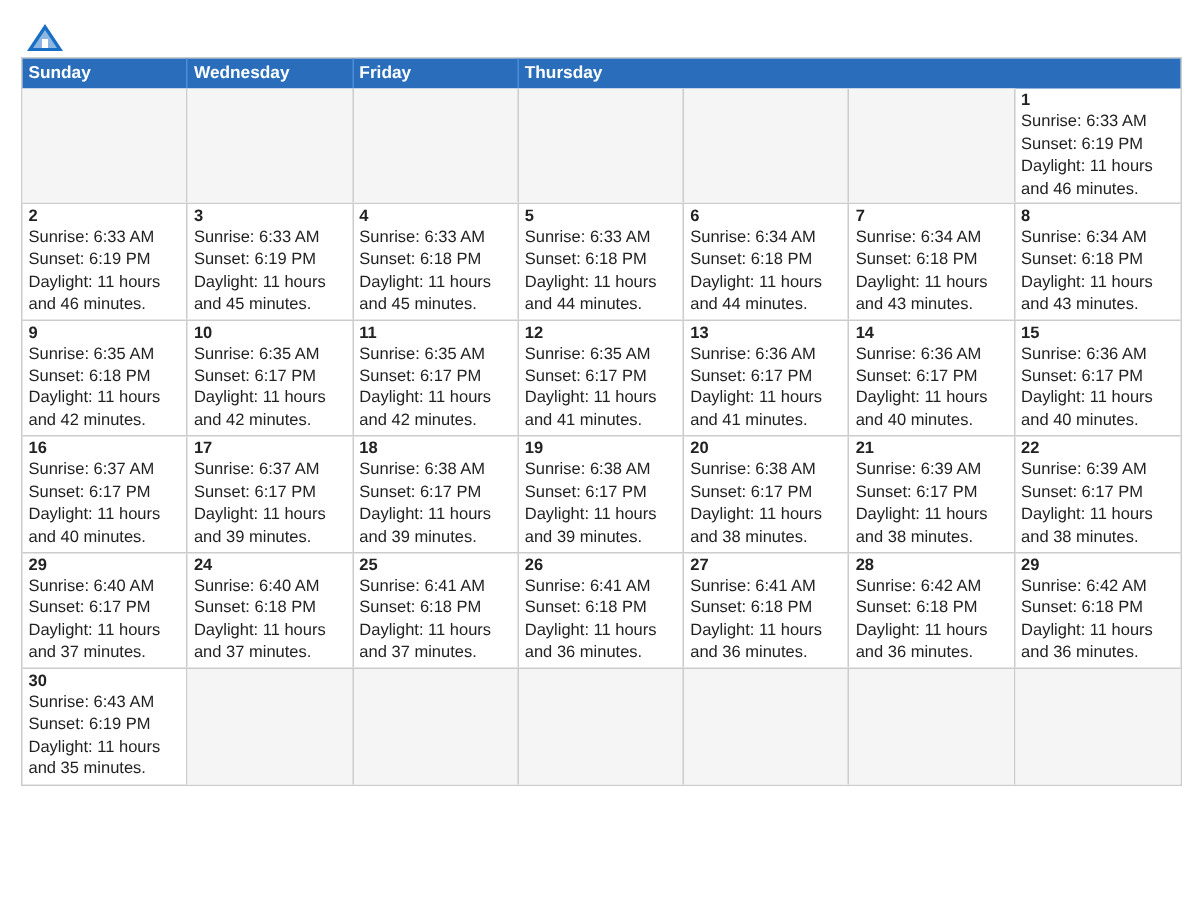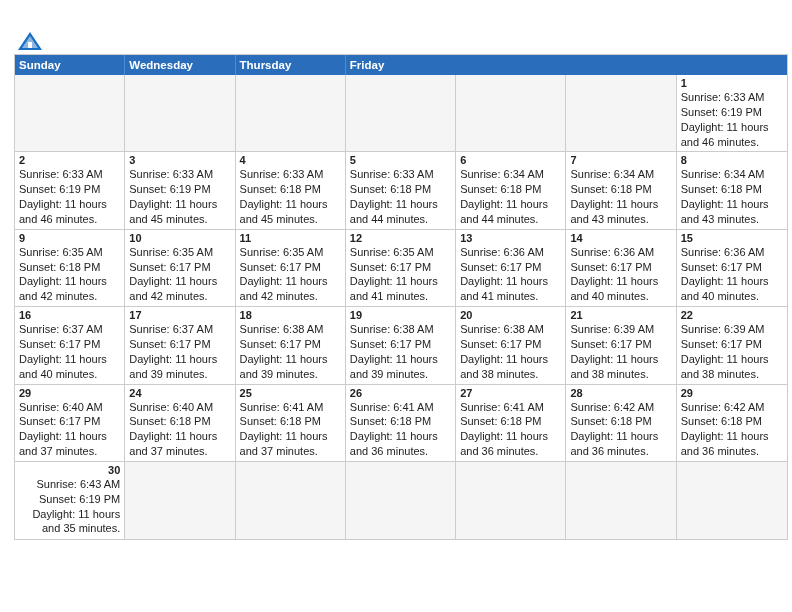--- a/index.html
+++ b/index.html
@@ -9,21 +9,20 @@
       width: 792px;
       height: 612px;
       overflow: hidden;
     }
     .page {
       width: 792px;
       height: 460px;
       display: flex;
       flex-direction: column;
       padding: 10px 4px 10px 14px;
-      margin-top: 16px;
     }
     .header {
       display: flex;
       align-items: flex-start;
       justify-content: space-between;
       margin-bottom: 6px;
     }
     .logo {
       display: flex;
       align-items: center;
@@ -76,21 +75,21 @@
     .cal-body {
       flex: 1;
       display: grid;
       grid-template-rows: repeat(6, 1fr);
     }
     .cal-week {
       display: grid;
       grid-template-columns: repeat(7, 1fr);
       border-bottom: 1px solid #ccc;
     }
-    .cal-week:last-child { border-bottom: none; text-align: right; }
+    .cal-week:last-child { border-bottom: none; }
     .cal-cell {
       border-right: 1px solid #ccc;
       padding: 2px 4px;
       font-size: 8.5px;
       color: #222;
       vertical-align: top;
       min-height: 0;
       overflow: hidden;
     }
     .cal-cell:last-child { border-right: none; }
@@ -126,22 +125,22 @@
     <div class="title-block">
       <div class="month-title"></div>
       <div class="location-title"></div>
     </div>
   </div>
 
   <div class="calendar">
     <div class="cal-header">
     <div class="cal-header-cell">Sunday</div>
         <div class="cal-header-cell">Wednesday</div>
+        <div class="cal-header-cell">Friday</div>
         <div class="cal-header-cell">Thursday</div>
-        <div class="cal-header-cell">Friday</div>
       </div>
     <div class="cal-body">
     <div class="cal-week">
           <div class="cal-cell empty"></div>
           <div class="cal-cell empty"></div>
           <div class="cal-cell empty"></div>
           <div class="cal-cell empty"></div>
           <div class="cal-cell empty"></div>
           <div class="cal-cell empty"></div>
           <div class="cal-cell">

